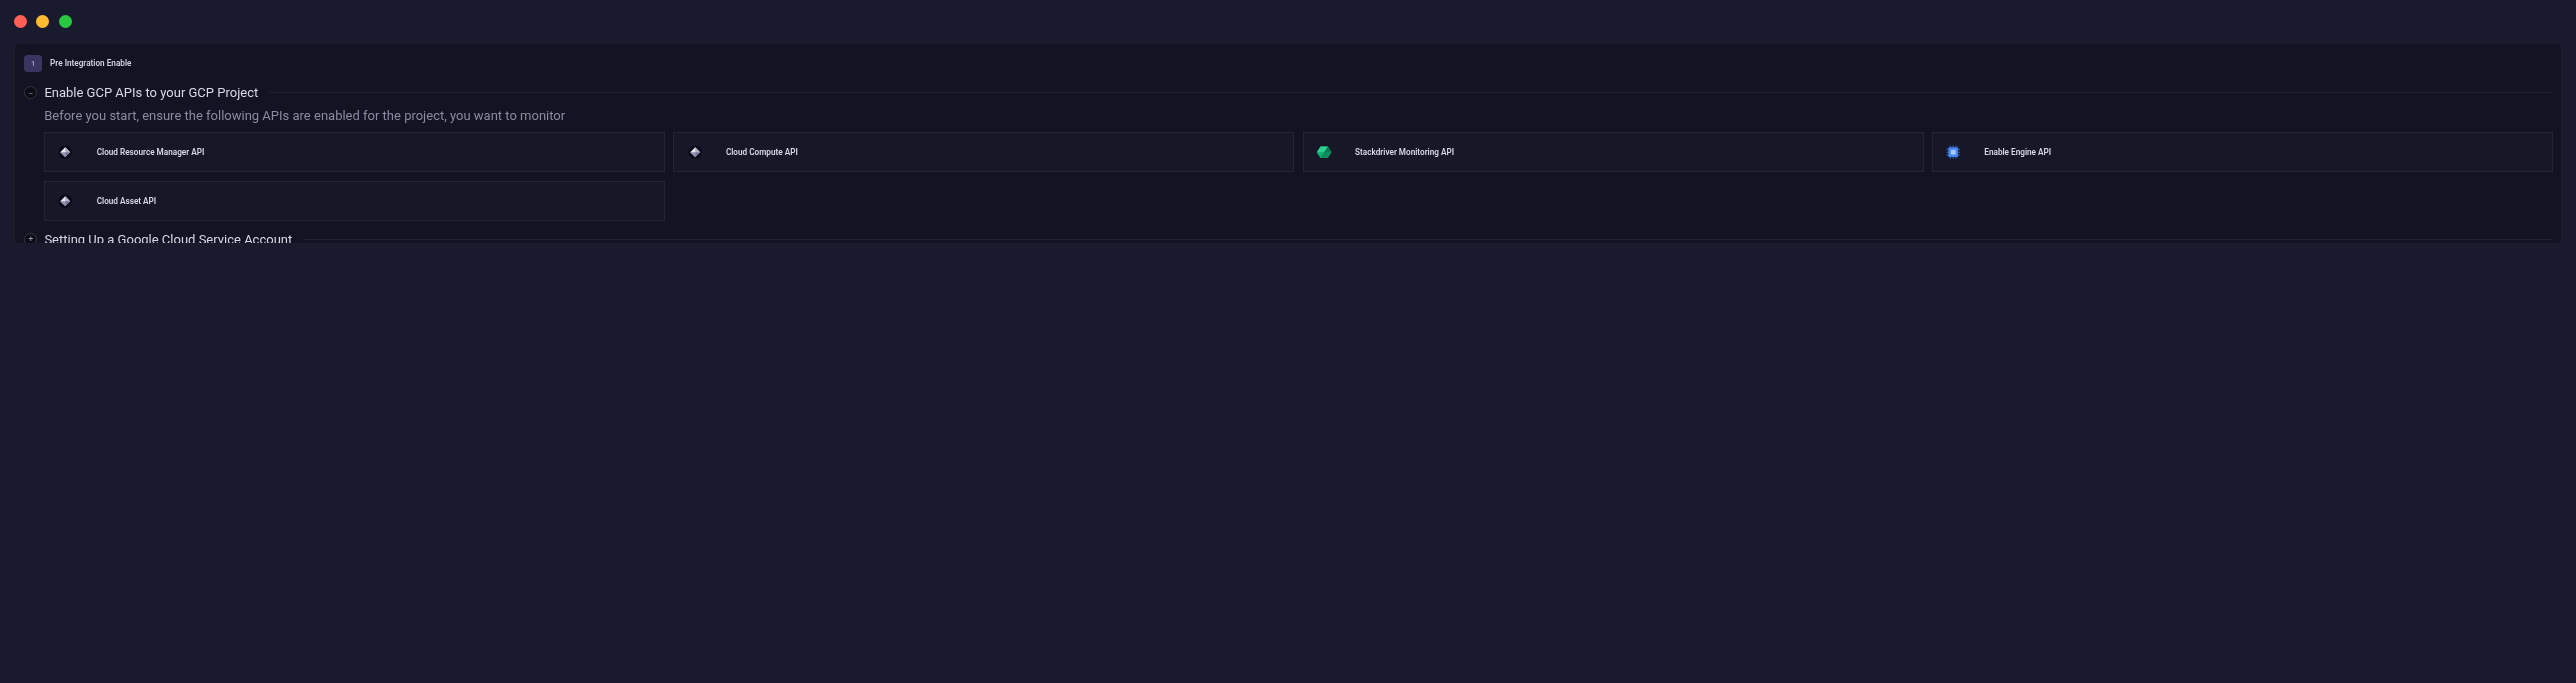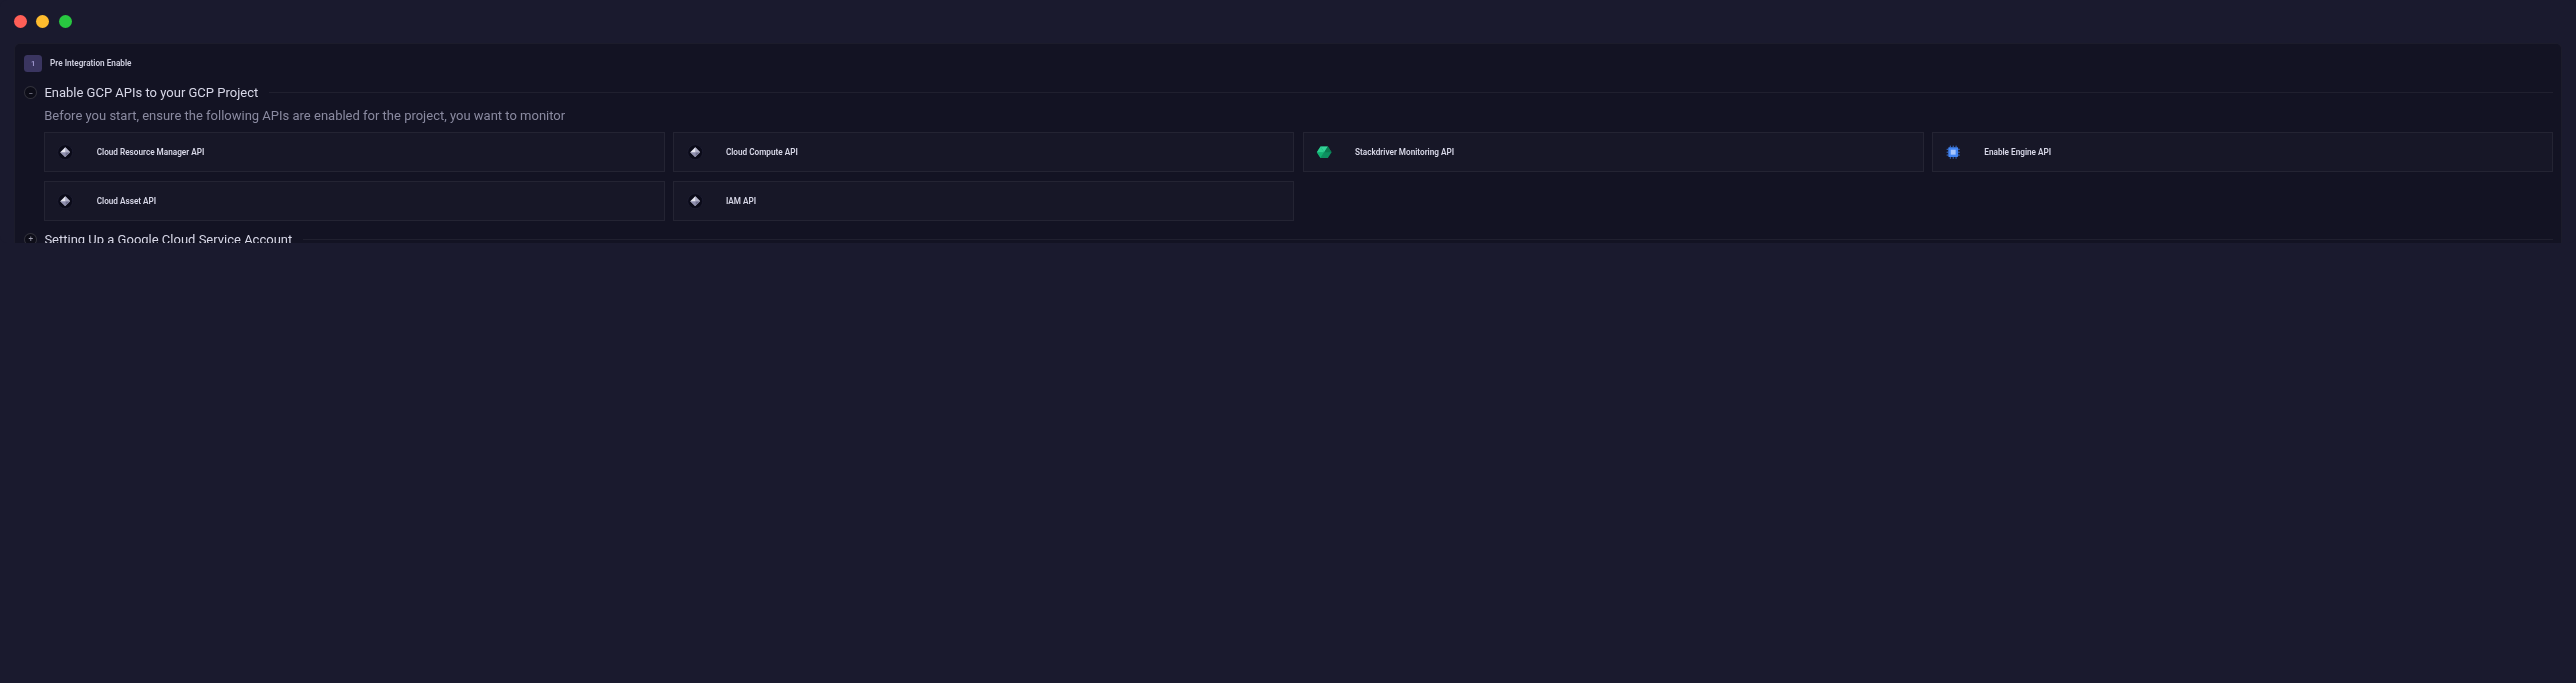--- a/index.html
+++ b/index.html
@@ -239,32 +239,20 @@
             <circle cx="20" cy="20" r="18" fill="#0a0a18" stroke="#2a2a44" stroke-width="1"></circle>
             <polygon points="20,8 32,20 20,32 8,20" fill="#e8e8f0"></polygon>
             <polygon points="20,8 32,20 20,20" fill="#b0b0c8"></polygon>
             <polygon points="20,20 32,20 20,32" fill="#707090"></polygon>
             <polygon points="8,20 20,20 20,32" fill="#9090b0"></polygon>
           </svg>
         </span>
         <span class="api-label">Cloud Asset API</span>
       </div>
 
-      <div class="api-card">
-        <span class="api-icon-wrap">
-          <svg class="diamond-icon" viewBox="0 0 40 40">
-            <circle cx="20" cy="20" r="18" fill="#0a0a18" stroke="#2a2a44" stroke-width="1"></circle>
-            <polygon points="20,8 32,20 20,32 8,20" fill="#e8e8f0"></polygon>
-            <polygon points="20,8 32,20 20,20" fill="#b0b0c8"></polygon>
-            <polygon points="20,20 32,20 20,32" fill="#707090"></polygon>
-            <polygon points="8,20 20,20 20,32" fill="#9090b0"></polygon>
-          </svg>
-        </span>
-        <span class="api-label">IAM API</span>
-      </div>
 
     </div>
 
     <div class="section-collapsed">
       <div class="section-toggle">+</div>
       <div class="section-title">Setting Up a Google Cloud Service Account</div>
       <div class="section-line"></div>
     </div>
 
   </div>

